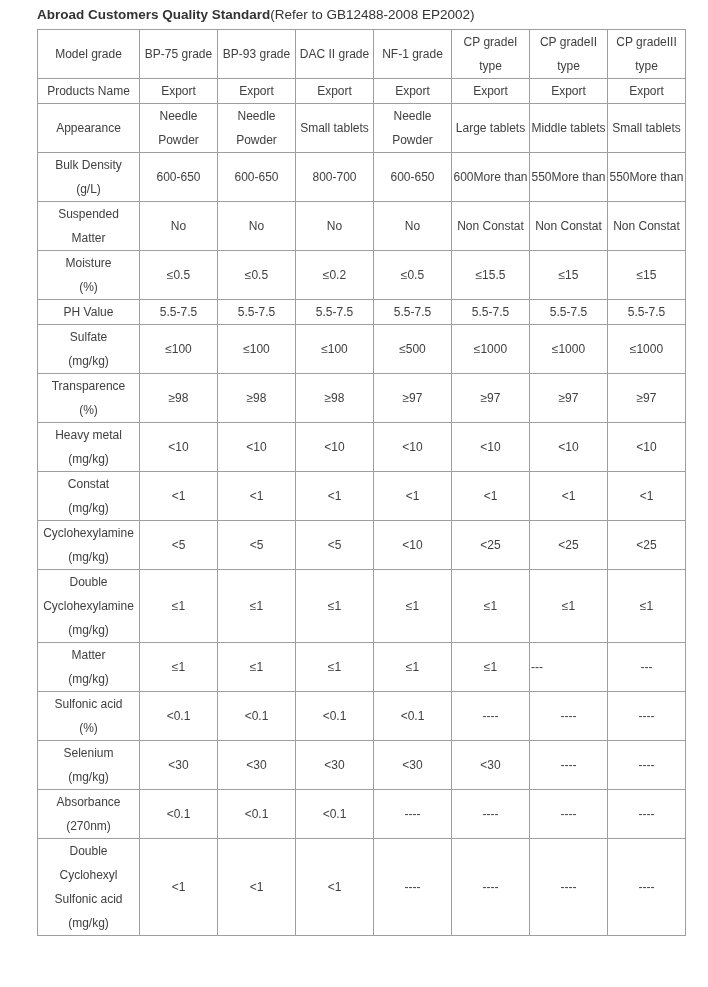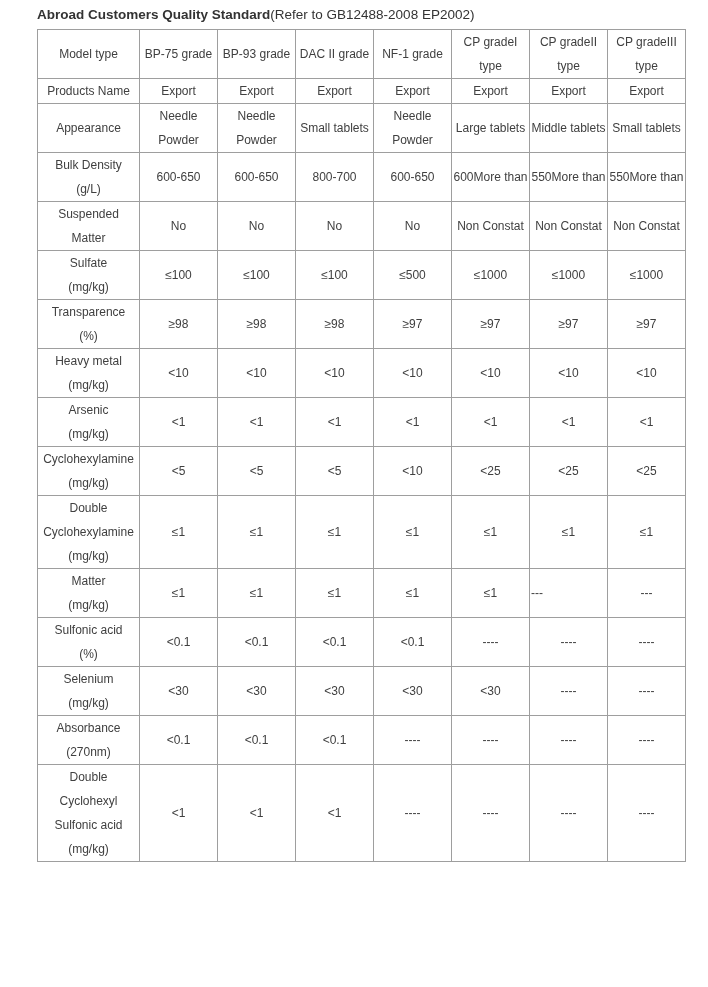--- a/index.html
+++ b/index.html
@@ -60,21 +60,21 @@
       <col class="value-col">
         <col class="value-col">
         <col class="value-col">
       <col class="value-col">
         <col class="value-col">
         <col class="value-col">
       <col class="value-col">
     </colgroup>
     <tbody>
         <tr>
-          <td>Model type</td>
+          <td>Model grade</td>
           <td>BP-75 grade</td>
           <td>BP-93 grade</td>
           <td>DAC II grade</td>
           <td>NF-1 grade</td>
           <td>CP gradeI
 type</td>
           <td>CP gradeII
 type</td>
           <td>CP gradeIII
 type</td>
@@ -118,20 +118,41 @@
 Matter</td>
           <td>No</td>
           <td>No</td>
           <td>No</td>
           <td>No</td>
           <td>Non Constat</td>
           <td>Non Constat</td>
           <td>Non Constat</td>
         </tr>
         <tr>
+          <td>Moisture
+(%)</td>
+          <td>≤0.5</td>
+          <td>≤0.5</td>
+          <td>≤0.2</td>
+          <td>≤0.5</td>
+          <td>≤15.5</td>
+          <td>≤15</td>
+          <td>≤15</td>
+        </tr>
+        <tr>
+          <td>PH Value</td>
+          <td>5.5-7.5</td>
+          <td>5.5-7.5</td>
+          <td>5.5-7.5</td>
+          <td>5.5-7.5</td>
+          <td>5.5-7.5</td>
+          <td>5.5-7.5</td>
+          <td>5.5-7.5</td>
+        </tr>
+        <tr>
           <td>Sulfate
 (mg/kg)</td>
           <td>≤100</td>
           <td>≤100</td>
           <td>≤100</td>
           <td>≤500</td>
           <td>≤1000</td>
           <td>≤1000</td>
           <td>≤1000</td>
         </tr>
@@ -151,21 +172,21 @@
 (mg/kg)</td>
           <td>&lt;10</td>
           <td>&lt;10</td>
           <td>&lt;10</td>
           <td>&lt;10</td>
           <td>&lt;10</td>
           <td>&lt;10</td>
           <td>&lt;10</td>
         </tr>
         <tr>
-          <td>Arsenic
+          <td>Constat
 (mg/kg)</td>
           <td>&lt;1</td>
           <td>&lt;1</td>
           <td>&lt;1</td>
           <td>&lt;1</td>
           <td>&lt;1</td>
           <td>&lt;1</td>
           <td>&lt;1</td>
         </tr>
         <tr>

